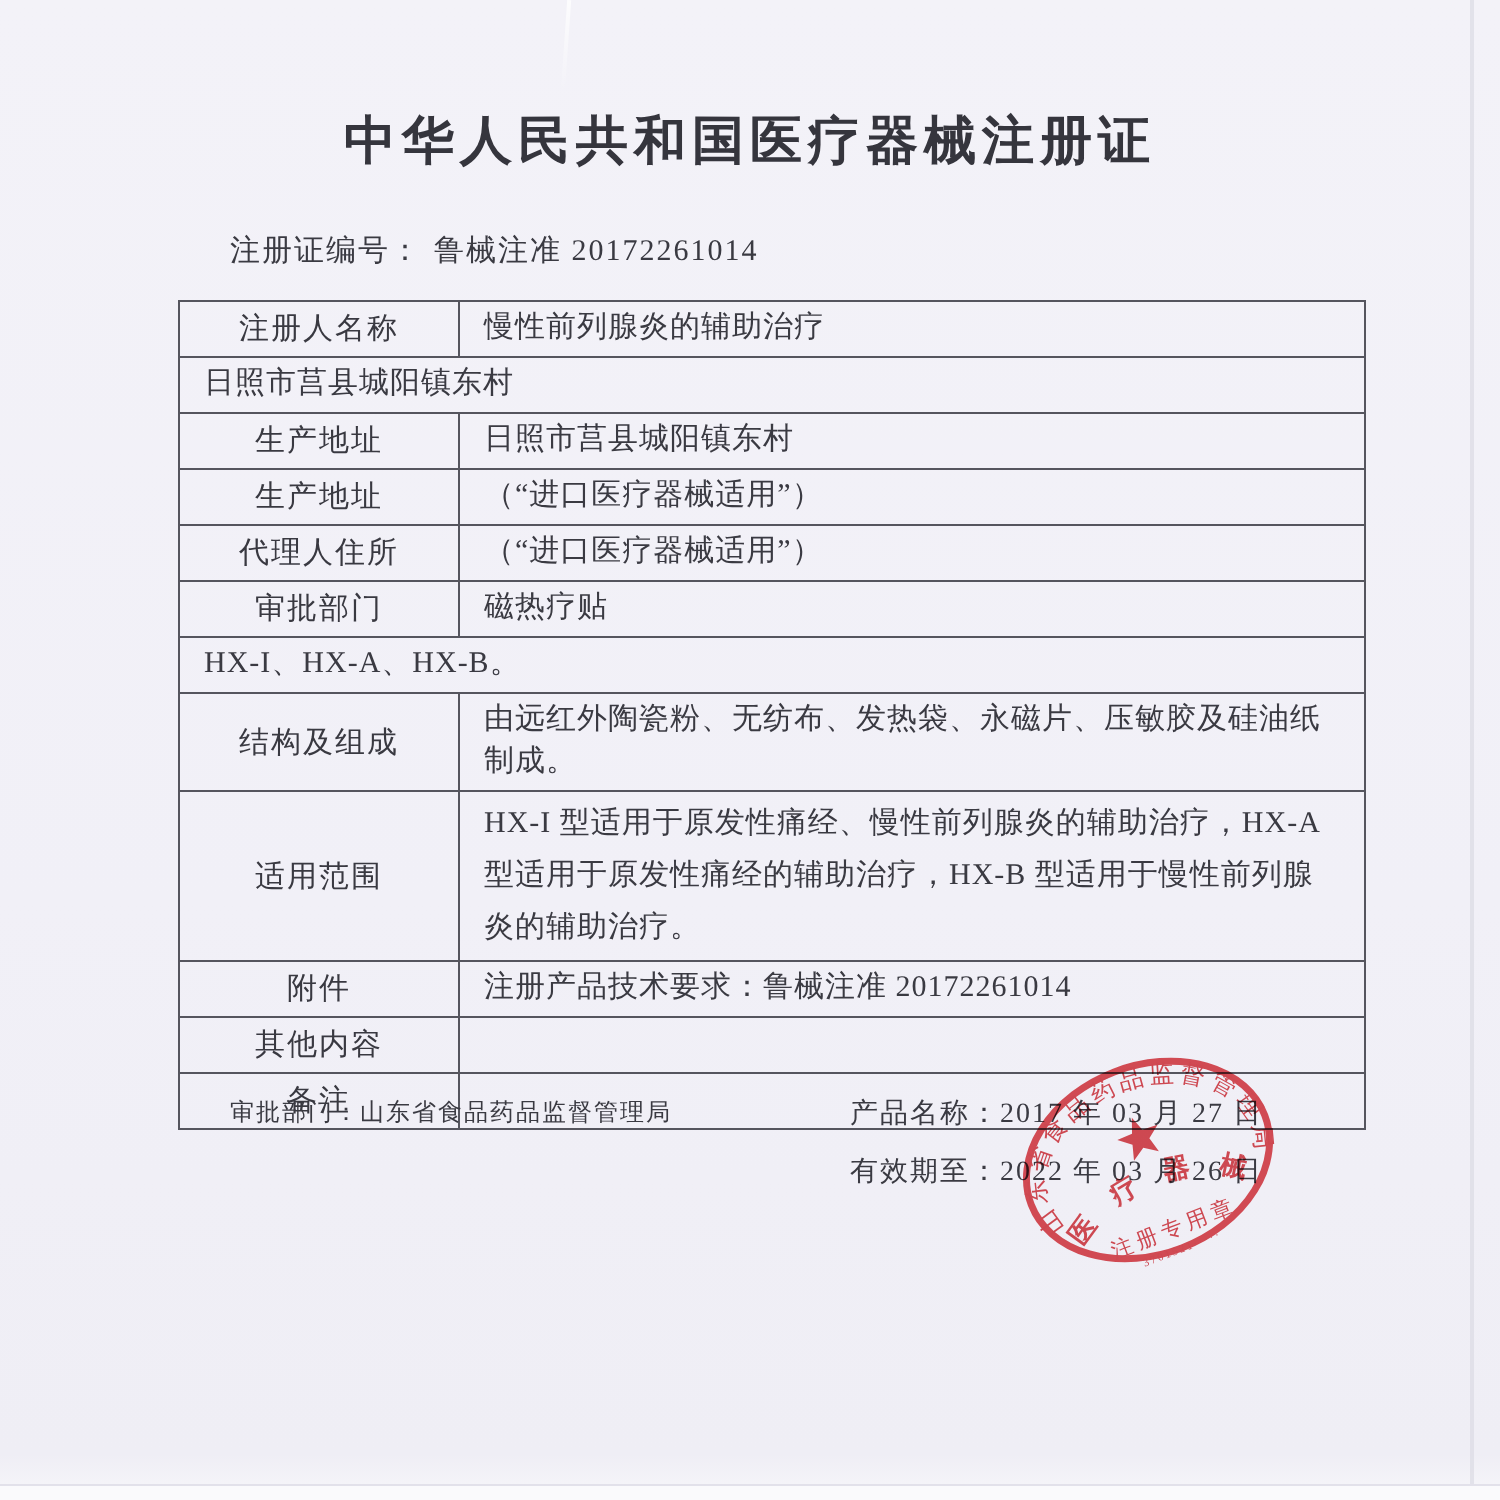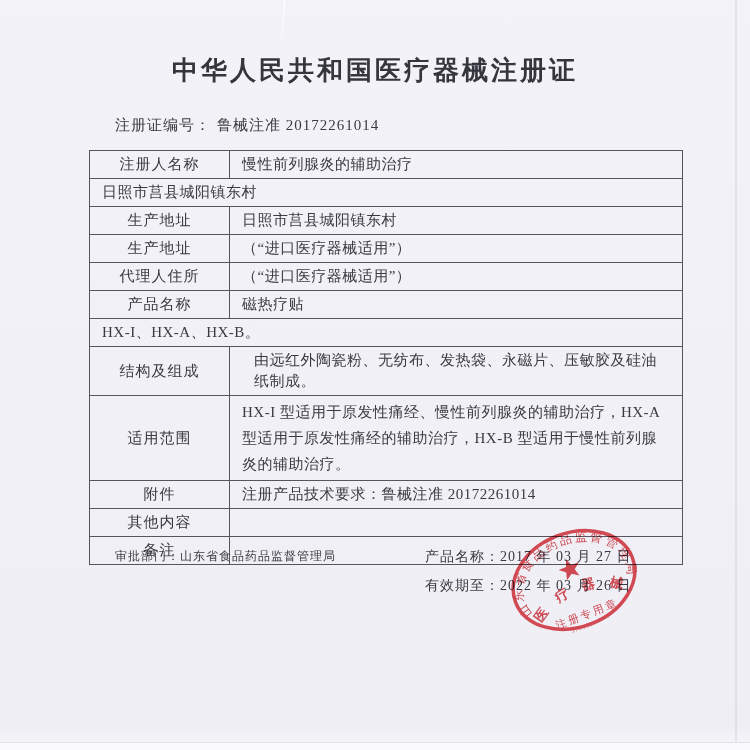--- a/index.html
+++ b/index.html
@@ -42,21 +42,21 @@
   .regline .lbl { margin-right: 6px; text-align: center; }
   .cert-table {
     position: absolute; top: 150px; left: 89px;
     width: 594px;
     border: 1px solid #55555e;
     box-sizing: border-box;
     background: transparent;
   }
   .row { display: flex; min-height: 27px; }
   .row + .row { border-top: 1px solid #55555e; }
-  .row:nth-child(8) { min-height: 47px; gap: 12px; }
+  .row:nth-child(8) { min-height: 47px; }
   .row:nth-child(9) { min-height: 77px; }
   .cell {
     box-sizing: border-box;
     font-size: 15px;
     display: flex; align-items: center;
   }
   .cell.label {
     width: 140px; flex: 0 0 140px;
     border-right: 1px solid #55555e;
     justify-content: center; text-align: center;
@@ -118,21 +118,21 @@
     </div>
     <div class="row">
       <div class="cell label">生产地址</div>
       <div class="cell value">（“进口医疗器械适用”）</div>
     </div>
     <div class="row">
       <div class="cell label">代理人住所</div>
       <div class="cell value">（“进口医疗器械适用”）</div>
     </div>
     <div class="row">
-      <div class="cell label">产品名称</div>
+      <div class="cell label">审批部门</div>
       <div class="cell value">磁热疗贴</div>
     </div>
     <div class="row">
       <div class="cell value">HX-I、HX-A、HX-B。</div>
     </div>
     <div class="row">
       <div class="cell label">结构及组成</div>
       <div class="cell value">由远红外陶瓷粉、无纺布、发热袋、永磁片、压敏胶及硅油纸制成。</div>
     </div>
     <div class="row">

